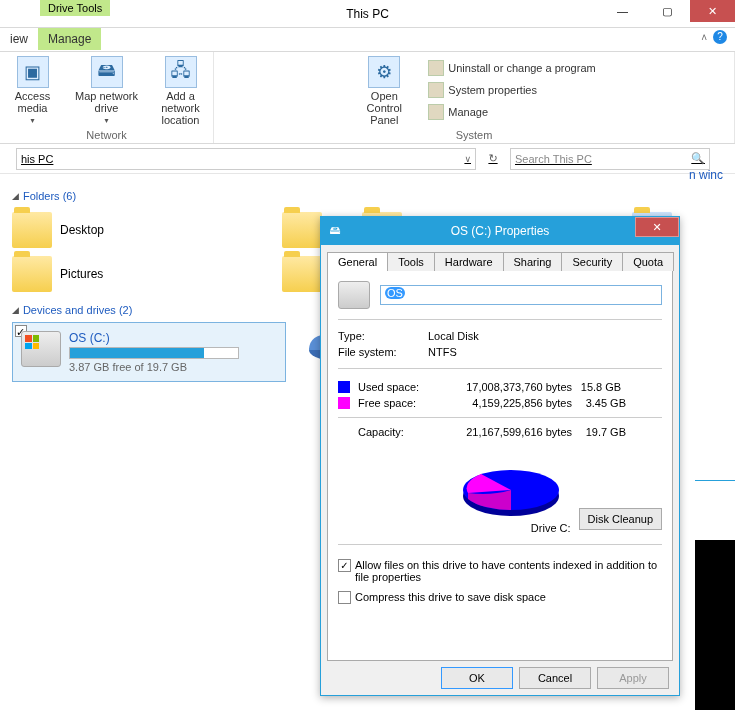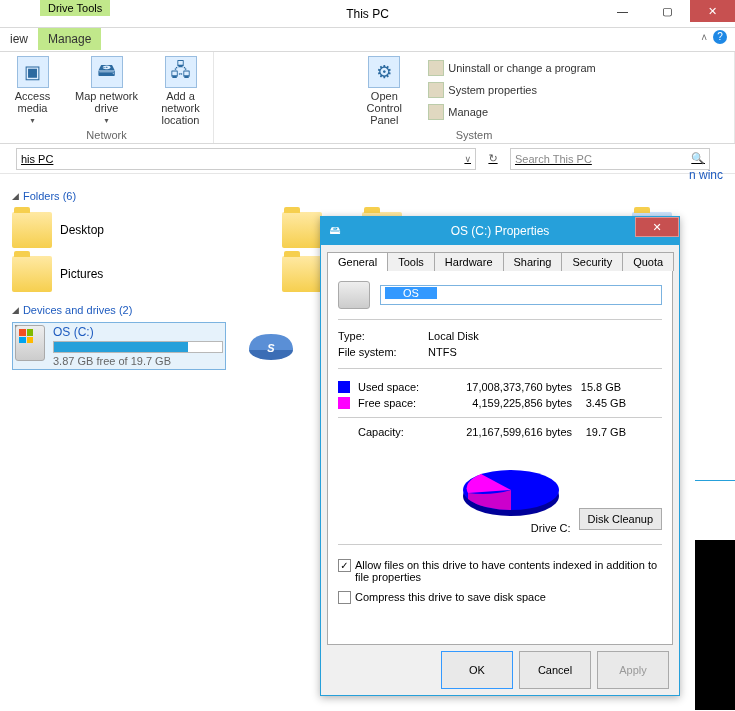--- a/index.html
+++ b/index.html
@@ -43,21 +43,21 @@
 
 .content { padding: 8px 12px; }
 .section-header { display: flex; align-items: center; gap: 4px; font-size: 13px; color: #1e5bbf; margin: 8px 0 6px; }
 .tri { font-size: 9px; color: #555; }
 .folder-grid { display: flex; flex-wrap: wrap; gap: 0 30px; }
 .folder-item { width: 240px; display: flex; align-items: center; gap: 8px; padding: 4px 0; }
 .folder-ic { width: 40px; height: 36px; background: linear-gradient(#ffe9a3,#f6cf4e); border-radius: 2px; position: relative; }
 .folder-ic::before { content: ""; position: absolute; top: -5px; left: 2px; width: 16px; height: 6px; background: #f6cf4e; border-radius: 2px 2px 0 0; }
 .folder-label { font-size: 12px; }
 
-.drive-item { width: 214px; border: 1px solid transparent; padding: 2px; display: flex; gap: 8px; }
+.drive-item { width: 274px; border: 1px solid transparent; padding: 8px; display: flex; gap: 8px; }
 .drive-item.selected { border: 1px solid #7bb3e0; background: #e6f2fb; }
 .drive-ic { width: 40px; height: 36px; background: linear-gradient(#eee,#ccc); border: 1px solid #aaa; border-radius: 3px; position: relative; }
 .drive-ic .wintile { position: absolute; left: 3px; top: 3px; width: 14px; height: 14px; display: grid; grid-template-columns: 1fr 1fr; grid-template-rows: 1fr 1fr; gap: 1px; }
 .wintile div:nth-child(1){background:#f25022}.wintile div:nth-child(2){background:#7fba00}.wintile div:nth-child(3){background:#00a4ef}.wintile div:nth-child(4){background:#ffb900}
 .drive-info { display: flex; flex-direction: column; gap: 2px; flex: 1; }
 .drive-name { font-size: 12px; color: #1e5bbf; }
 .drive-bar { width: 170px; height: 12px; border: 1px solid #b8b8b8; background: #fff; position: relative; }
 .drive-bar .fill { position: absolute; left: 0; top: 0; bottom: 0; background: #26a0da; }
 .drive-free { font-size: 11px; color: #666; }
 .drive-check { position: absolute; left: 2px; top: 2px; width: 12px; height: 12px; background: #fff; border: 1px solid #888; }
@@ -74,21 +74,21 @@
 
 .props-body { padding: 6px; background: #f0f0f0; height: calc(100% - 28px); display: flex; flex-direction: column; }
 .props-tabs { display: flex; }
 .ptab { padding: 3px 10px; background: #f0f0f0; border: 1px solid #aaa; border-bottom: none; margin-right: -1px; font-size: 11px; position: relative; top: 1px; }
 .ptab.active { background: #fff; z-index: 2; }
 .props-panel { flex: 1; background: #fff; border: 1px solid #aaa; padding: 10px; display: flex; flex-direction: column; }
 
 .prow { display: flex; align-items: center; gap: 10px; }
 .drive-icon-sm { width: 32px; height: 28px; background: linear-gradient(#eee,#ccc); border: 1px solid #aaa; border-radius: 3px; position: relative; }
 .name-input { flex: 1; height: 20px; border: 1px solid #7bb3e0; padding: 0 4px; font-size: 12px; }
-.name-input .sel { background: #3399ff; color: #fff; padding: 0 18px; }
+.name-input .sel { background: #3399ff; color: #fff; padding: 0 2px; border-radius: 6px; }
 
 .hr { border: none; border-top: 1px solid #ccc; margin: 10px 0; }
 
 .kv { display: grid; grid-template-columns: 90px 1fr; row-gap: 4px; font-size: 11px; }
 
 .space-row { display: grid; grid-template-columns: 16px 80px 130px 50px; align-items: center; gap: 4px; font-size: 11px; margin: 2px 0; }
 .sw { width: 12px; height: 12px; }
 .sw.blue { background: #0000ff; }
 .sw.mag { background: #ff00ff; }
 
@@ -97,21 +97,21 @@
 .pie { width: 120px; height: 60px; position: relative; }
 .pie svg { width: 100%; height: 100%; }
 .pie-label { font-size: 11px; margin-top: 2px; }
 .disk-cleanup { padding: 2px 8px; border: 1px solid #aaa; background: #e9e9e9; font-size: 11px; height: 22px; align-self: flex-end; margin-bottom: 4px; }
 
 .chkrow { display: flex; align-items: flex-start; gap: 4px; font-size: 11px; margin: 4px 0; }
 .chk { width: 13px; height: 13px; border: 1px solid #888; background: #fff; flex-shrink: 0; display: flex; align-items: center; justify-content: center; font-size: 10px; }
 .chk.checked::after { content: "✓"; }
 
 .props-buttons { display: flex; gap: 6px; justify-content: flex-end; padding: 6px 4px 0; }
-.pbtn { width: 72px; height: 38px; border: 1px solid #aaa; background: #e9e9e9; font-size: 11px; }
+.pbtn { width: 72px; height: 22px; border: 1px solid #aaa; background: #e9e9e9; font-size: 11px; }
 .pbtn.default { border: 1px solid #3399ff; }
 .pbtn.disabled { color: #999; }
 
 
 .right-strip { position: absolute; right: 0; top: 540px; width: 40px; height: 170px; background: #000; }
 .right-blue-line { position: absolute; right: 0; width: 40px; border-top: 1px solid #26a0da; }
 
 .partial-text { position: absolute; right: -4px; top: 168px; font-size: 12px; color: #1e5bbf; width: 50px; white-space: nowrap; }
 </style>
 </head>

